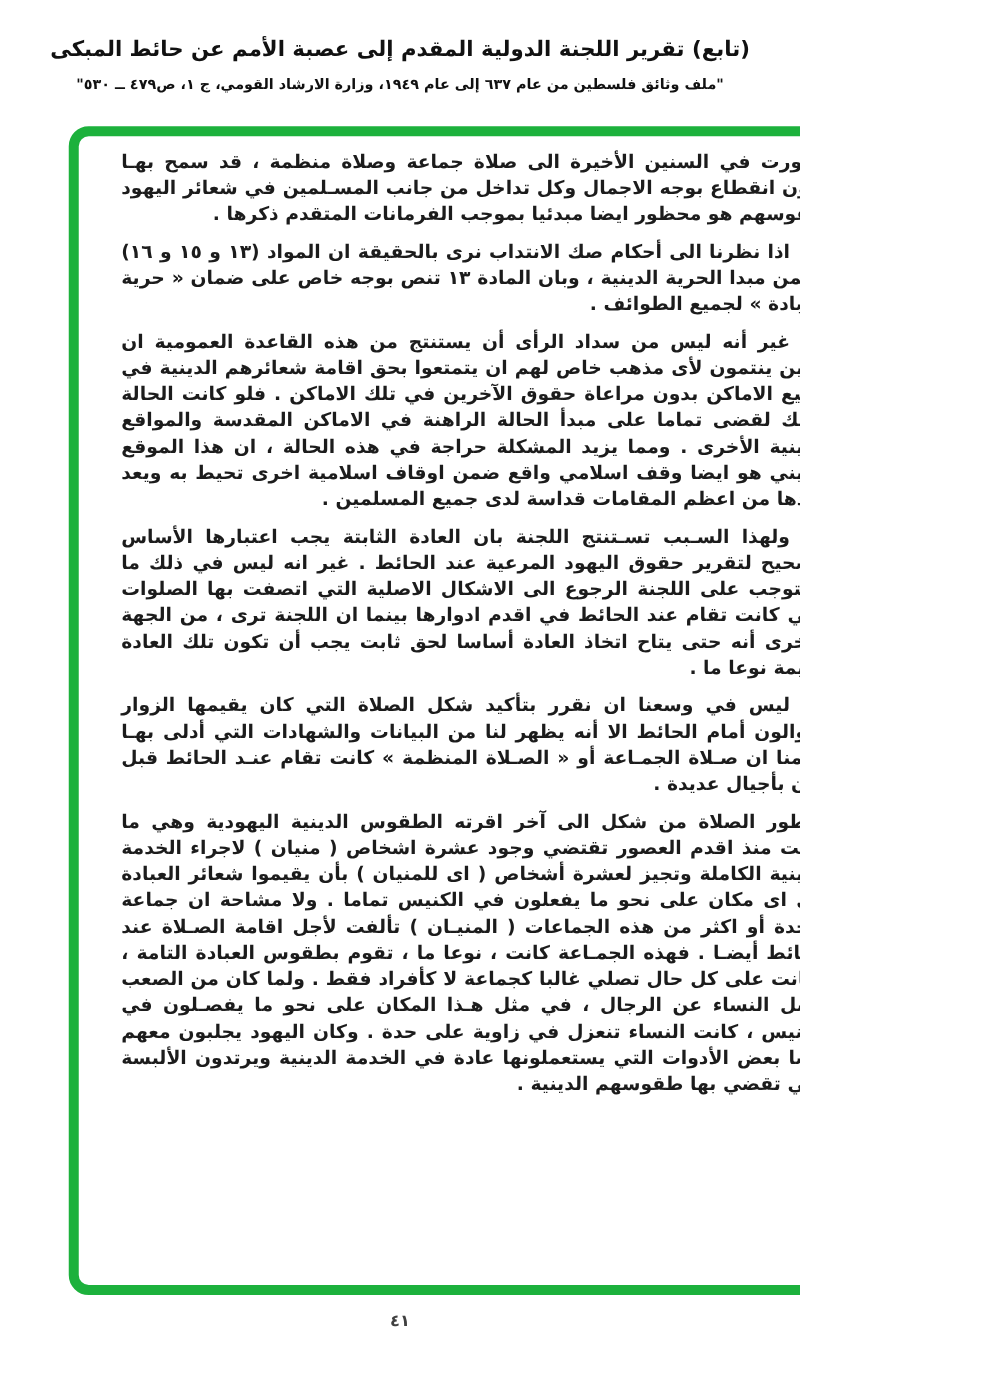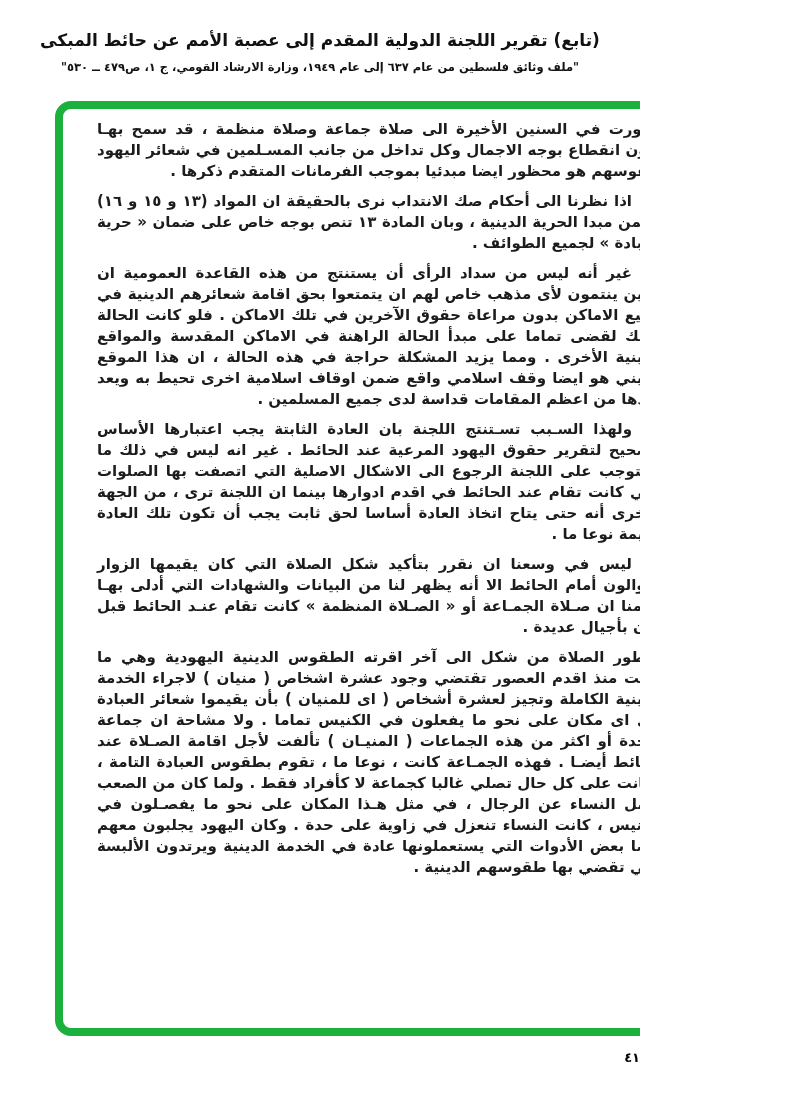--- a/index.html
+++ b/index.html
@@ -63,24 +63,24 @@
     text-justify: inter-word;
   }
   .para.indent {
     text-indent: 30px;
   }
   .page-number {
     position: absolute;
     top: 1050px;
     left: 0;
     right: 0;
-    text-align: right;
+    text-align: center;
     font-size: 13px;
     font-weight: bold;
-    color: #000000;
+    color: #404040;
   }
 </style>
 </head>
 <body>
 
 <div class="page">
 
   <div class="header">
     <div class="doc-title">(تابع) تقرير اللجنة الدولية المقدم إلى عصبة الأمم عن حائط المبكى</div>
     <div class="doc-subtitle">"ملف وثائق فلسطين من عام ٦٣٧ إلى عام ١٩٤٩، وزارة الارشاد القومي، ج ١، ص٤٧٩ ــ ٥٣٠"</div>

